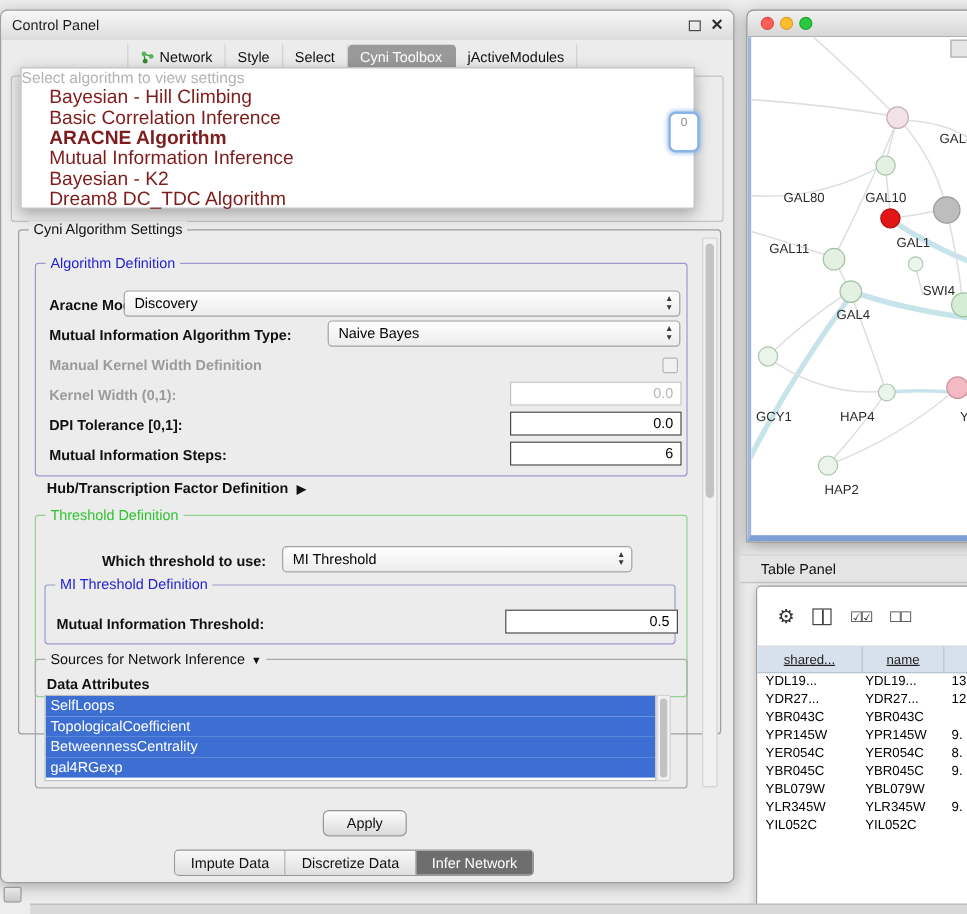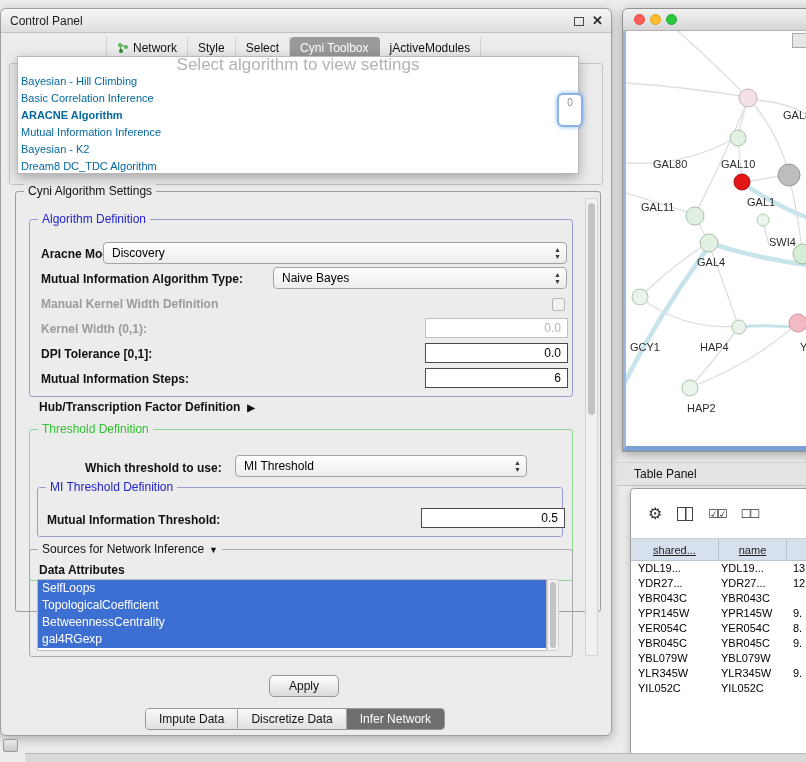--- a/index.html
+++ b/index.html
@@ -27,22 +27,22 @@
          border-right:1px solid #d2d2d2; white-space:nowrap; }
   .tab:first-child { border-left:1px solid #d2d2d2; }
   .tab.selected { background:var(--tab-selected,#9a9a9a); color:#fff; border-radius:4px; border-color:transparent; }
 
   .hidden-group { position:absolute; left:8px; top:54px; width:594px; height:122px;
         border:1px solid #c4c4c4; border-radius:3px; background:#ececec; }
 
   .popup { position:absolute; left:16px; top:47px; width:562px; height:118px;
         background:#fff; border:1px solid #b9b9b9; box-shadow:0 4px 12px rgba(0,0,0,.3);
         z-index:50; }
-  .popup-prompt { text-align:center; color:#b3b3b3; font-size:17px; height:16px; line-height:16px; }
-  .algo-item { font-size:11px; height:17px; line-height:17px; padding-left:3px; color:#0369a1; white-space:nowrap; }
+  .popup-prompt { text-align:left; color:#b3b3b3; font-size:13px; height:16px; line-height:16px; }
+  .algo-item { font-size:16px; height:17px; line-height:17px; padding-left:3px; color:#7f1d1d; white-space:nowrap;margin-left:20px; }
   .algo-item.selected { font-weight:bold; }
 
   .fragment-spinner { position:absolute; left:556px; top:84px; width:26px; height:34px;
         background:#fff; border:2px solid #8ab4e8; border-radius:6px;
         box-shadow:0 0 4px rgba(106,162,228,.8); z-index:60;
         font-size:10px; color:#8a8a8a; text-align:center; padding-top:2px; }
 
   .group { position:absolute; border:1px solid #a9a9a9; border-radius:3px; }
   .group > .legend, .group > .legend-wrap { position:absolute; top:-8px; left:8px;
         background:#ececec; padding:0 4px; font-size:12px; color:#111; white-space:nowrap; }

